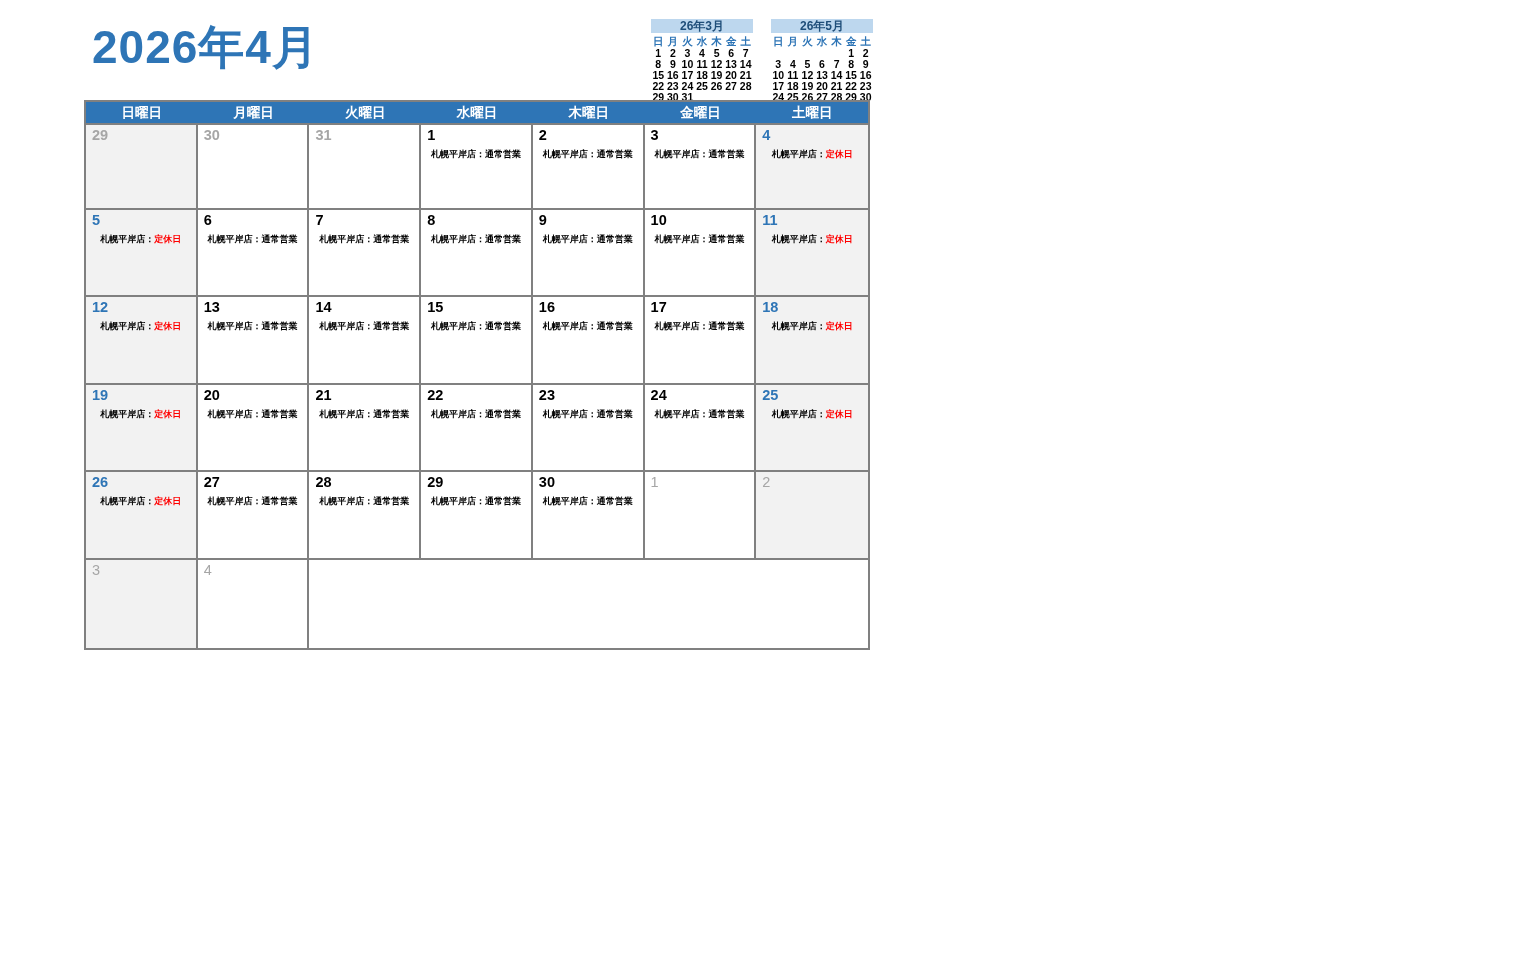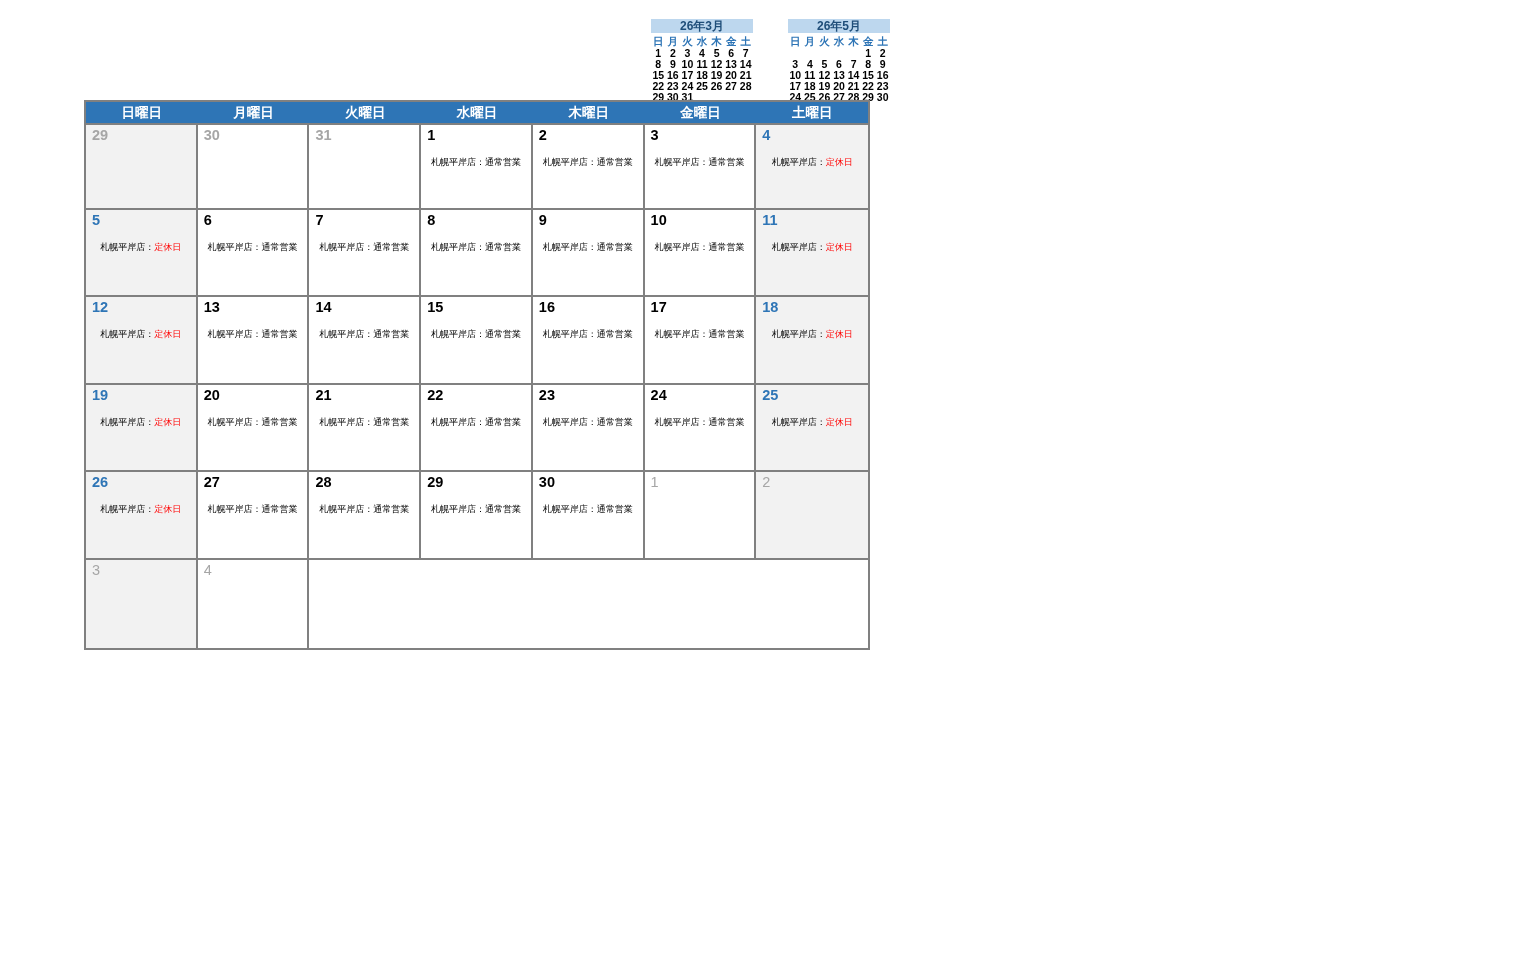--- a/index.html
+++ b/index.html
@@ -27,21 +27,21 @@
 
   
   .mini-cal {
     position: absolute;
     top: 19px;
     width: 102px;
     font-size: 10.5px;
     line-height: 11px;
   }
   .mini-cal.m0 { left: 651px; }
-  .mini-cal.m1 { left: 788px; }
+  .mini-cal.m1 { left: 771px; }
   .mini-title {
     background: var(--mini-bg);
     color: var(--dark-blue);
     font-weight: bold;
     font-size: 12px;
     text-align: center;
     padding: 2px 0 1px 0;
     margin-bottom: 2px;
   }
   .mini-grid {
@@ -96,38 +96,39 @@
     color: #000;
     padding: 2px 0 0 6px;
     line-height: 16px;
   }
   .day-num.blue { color: var(--accent); }
   .day-num.prev { color: var(--muted); }
   .day-num.next { color: var(--muted); font-weight: normal; }
   .day-note {
     text-align: center;
     font-size: 9px;
-    font-weight: normal;
+    font-weight: bold;
     color: #000;
     line-height: 11px;
-    margin-top: 14px;
+    margin-top: 6px;
     white-space: nowrap;
   }
   .day-note .closed { color: var(--red); }
   .merged-cell {
     background: #fff;
     border-top: 2px solid var(--border);
     grid-column: 3 / span 5;
   }
 </style>
 </head>
 <body>
 
 <div id="canvas">
 
+  <div class="page-title">2026年4月</div>
 
   <div class="mini-cal m0">
     <div class="mini-title">26年3月</div>
     <div class="mini-grid">
         <div class="mini-dow">日</div>
         <div class="mini-dow">月</div>
         <div class="mini-dow">火</div>
         <div class="mini-dow">水</div>
         <div class="mini-dow">木</div>
         <div class="mini-dow">金</div>

